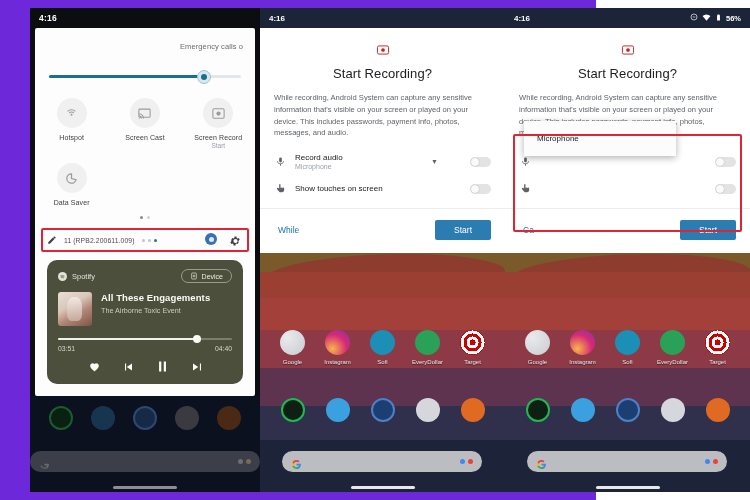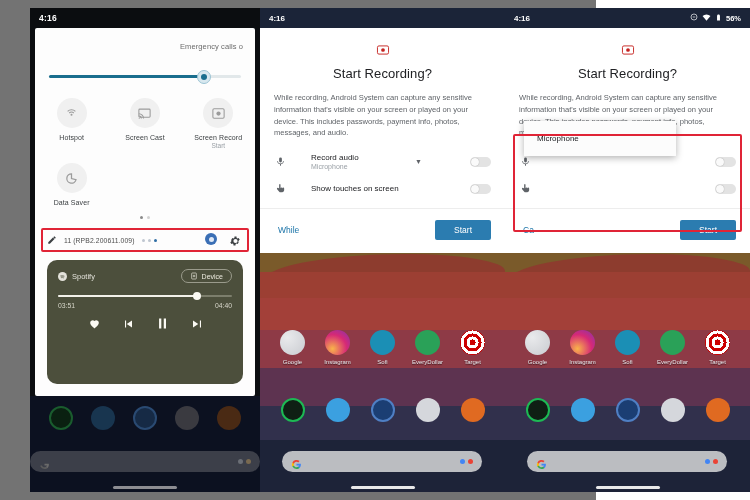--- a/index.html
+++ b/index.html
@@ -2,21 +2,21 @@
 <html><head>
 <meta charset="utf-8">
 <style>
   * { box-sizing: border-box; margin: 0; padding: 0; }
   html, body {
     width: 750px; height: 500px;
     font-family: "Liberation Sans", sans-serif;
     background: #ffffff;
     overflow: hidden;
   }
-  .stage { position: relative; width: 596px; height: 500px; background:#737373; }
+  .stage { position: relative; width: 596px; height: 500px; background:#6d28d9; }
 
   
   .panel1 {
     position: absolute; left: 30px; top: 8px; width: 230px; height: 484px;
     background: #0b0d10; overflow: hidden;
   }
   .p1-status {
     height: 20px; display:flex; align-items:center; padding-left:9px;
     color:#fff; font-size:8.5px; font-weight:bold; letter-spacing:.2px;
   }
@@ -154,21 +154,21 @@
   .rec-ic { display:flex; justify-content:center; margin-top:3px; }
   .rec-ic svg { width:14px; height:14px; }
   .dlg-title {
     text-align:center; font-size:13px; color:#202124; margin-top:9px; letter-spacing:.1px;
   }
   .dlg-body {
     font-size:7.6px; line-height:1.55; color:#5f6368; margin-top:11px;
   }
   .opt-list { margin-top:9px; }
   .opt {
-    display:flex; align-items:center; gap:24px; height:27px;
+    display:flex; align-items:center; gap:8px; height:27px;
   }
   .opt-ic { width:13px; color:#5f6368; display:flex; justify-content:center;}
   .opt-txt { flex:1; }
   .opt-lbl { font-size:8px; color:#202124; }
   .opt-sub { font-size:7px; color:#9aa0a6; margin-top:1px; }
   .caret { font-size:7px; color:#5f6368; margin-right:24px; }
   .tgl {
     width:21px;height:10px;border-radius:6px;background:#e3e3e3;position:relative;
   }
   .tgl::after{content:"";position:absolute;left:1px;top:1px;width:8px;height:8px;border-radius:50%;background:#fafafa;box-shadow:0 0 1px rgba(0,0,0,.4);}
@@ -330,20 +330,27 @@
           </div>
           <div class="dev-btn">
             <svg viewBox="0 0 24 24" width="8" height="8" fill="none" stroke="#eceade" stroke-width="2">
                 <rect x="5" y="3" width="14" height="18" rx="2"></rect>
                 <circle cx="12" cy="12" r="2.5"></circle>
               </svg>
             <span>Device</span>
           </div>
         </div>
 
+        <div class="media-mid">
+          <div class="art"></div>
+          <div style="flex:1;min-width:0;">
+            <div class="trk-title">All These Engagements</div>
+            <div class="trk-artist">The Airborne Toxic Event</div>
+          </div>
+        </div>
 
         <div class="seek-wrap">
           <div class="seek-track"></div>
           <div class="seek-fill"></div>
           <div class="seek-knob"></div>
         </div>
         <div class="times">
           <span>03:51</span>
           <span>04:40</span>
         </div>

